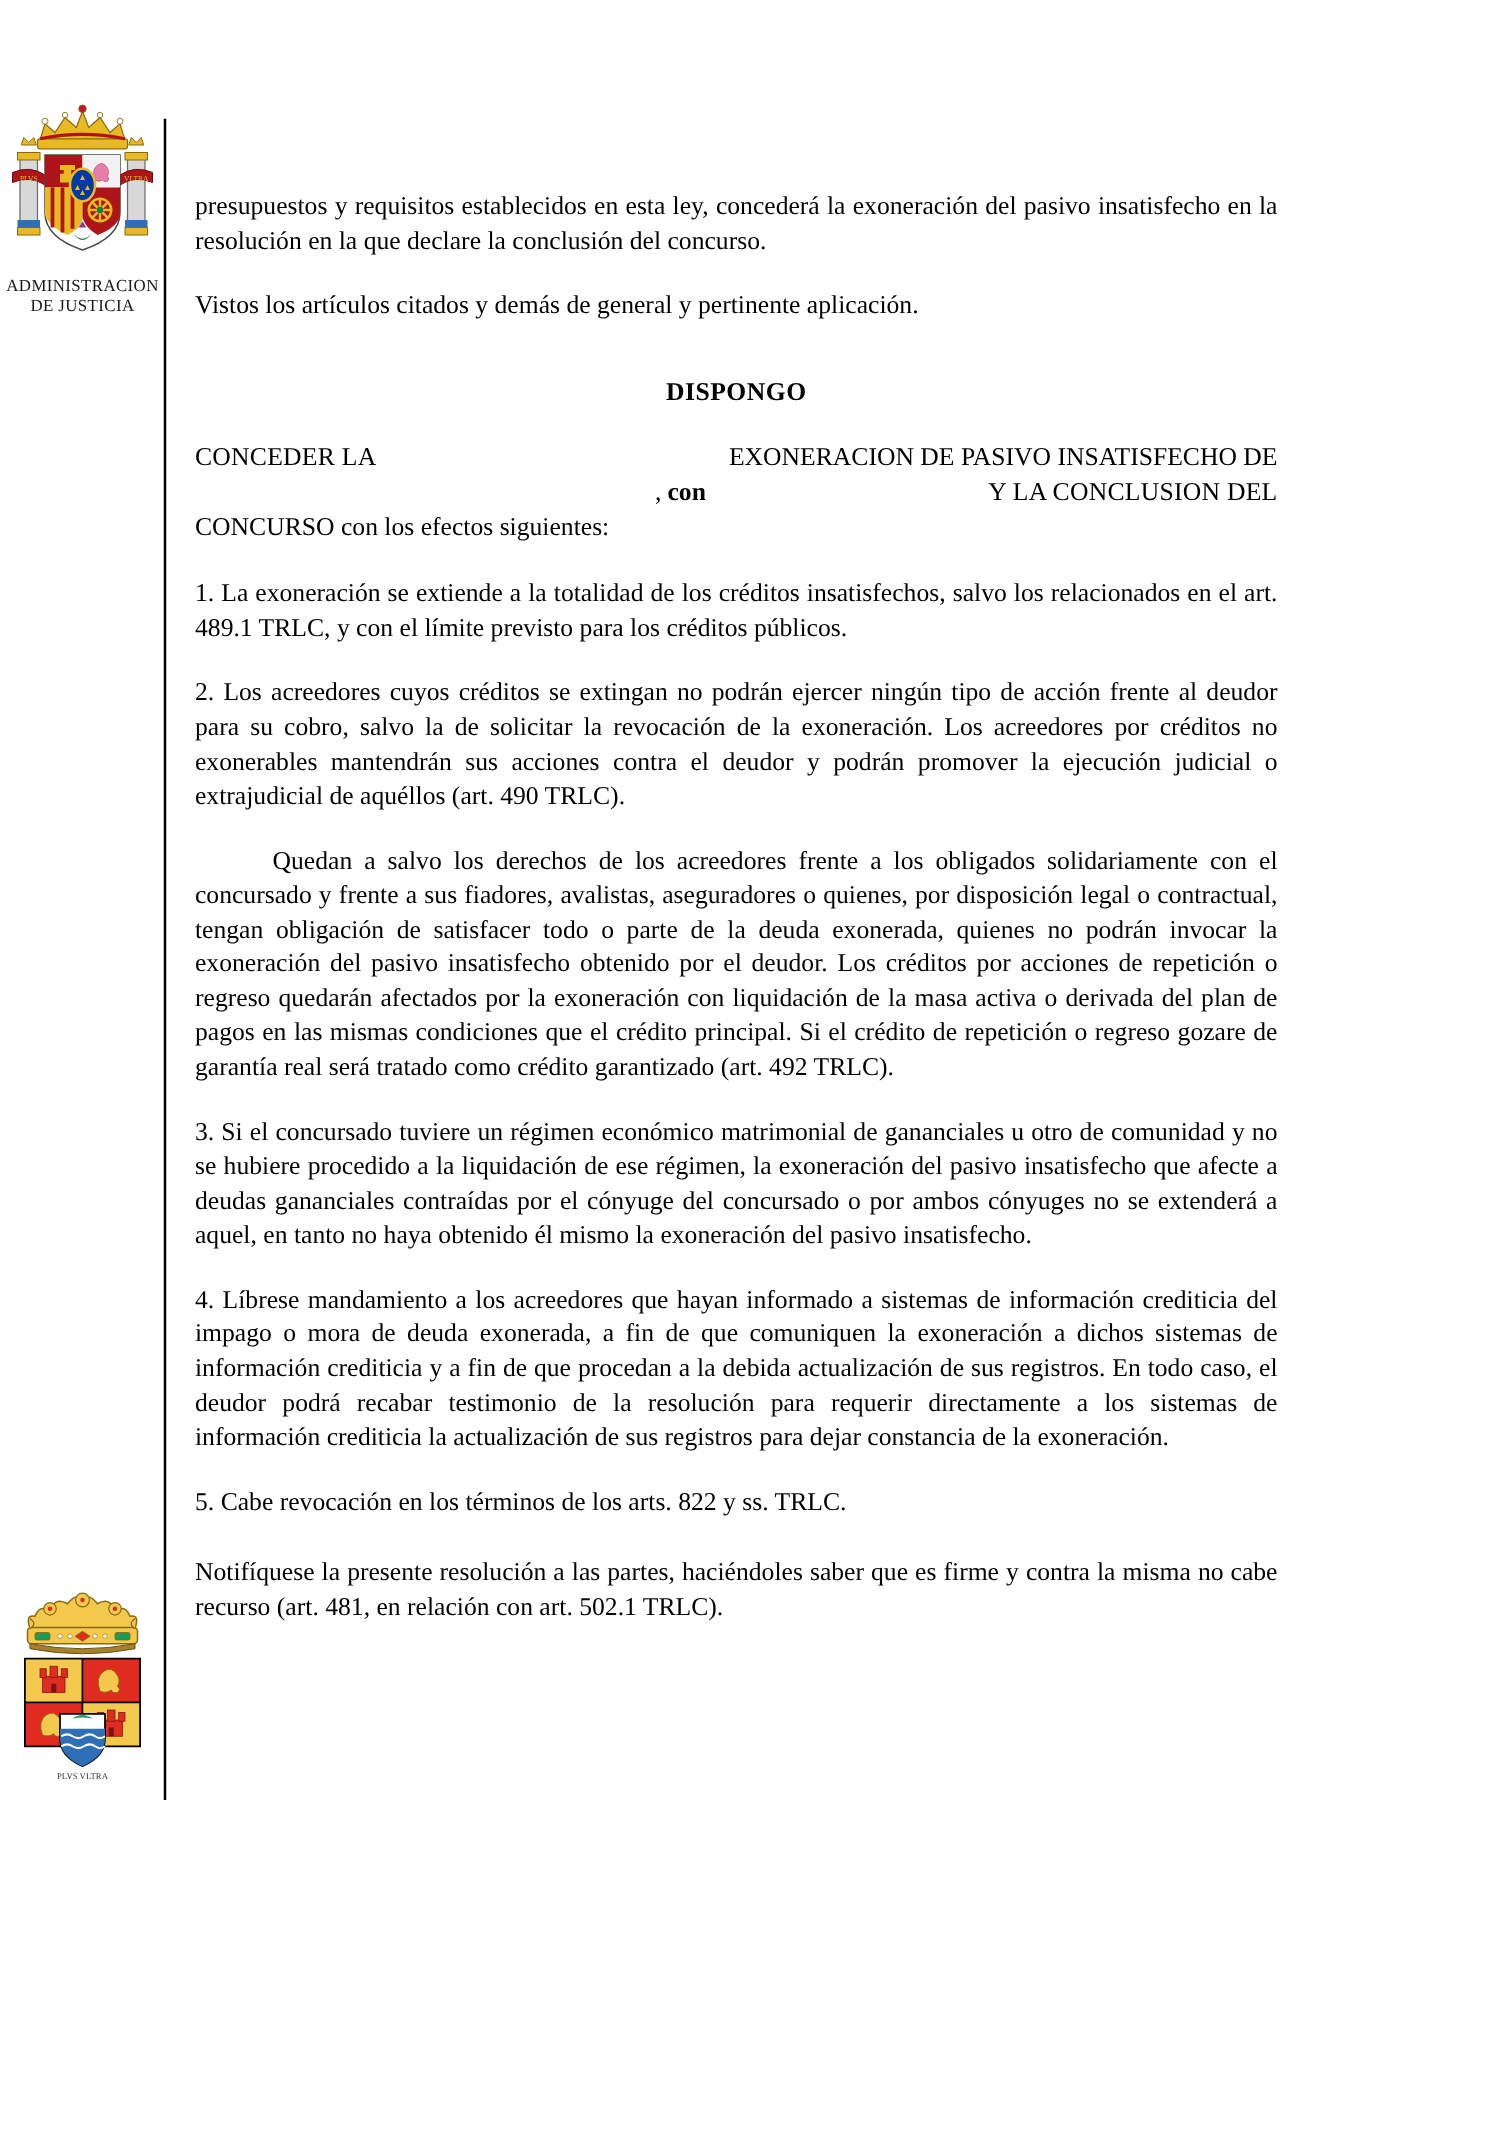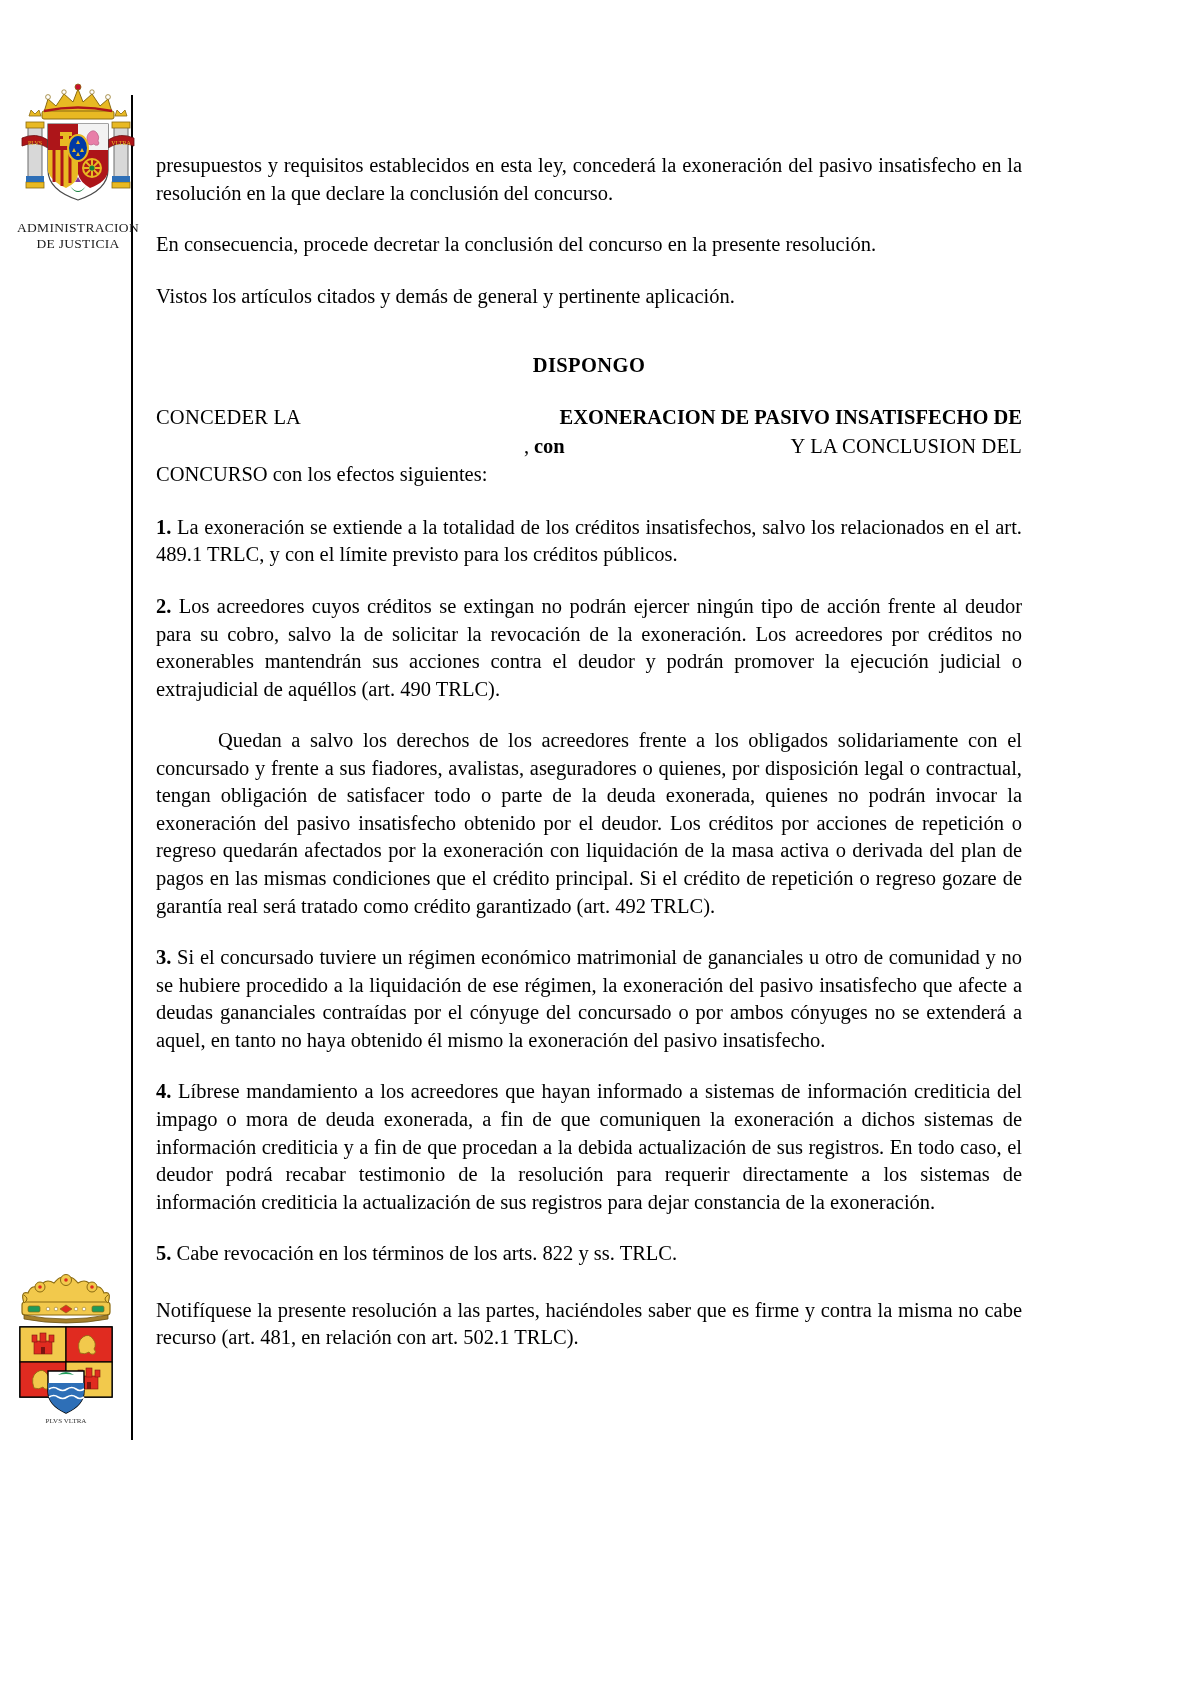--- a/index.html
+++ b/index.html
@@ -31,21 +31,21 @@
     position: absolute;
     left: 131px;
     top: 95px;
     width: 2px;
     height: 1345px;
     background: #000000;
   }
 
   .emblem-top {
     position: absolute;
-    left: 16px;
+    left: 4px;
     top: 82px;
     width: 124px;
     text-align: center;
   }
   .emblem-bottom {
     position: absolute;
     left: 6px;
     top: 1263px;
     width: 120px;
     text-align: center;
@@ -68,21 +68,21 @@
   }
   p.para {
     margin: 0 0 24px 0;
     font-size: 20.5px;
     line-height: 1.345;
     text-align: justify;
     text-justify: inter-word;
     hyphens: none;
   }
   p.para:last-child { margin-bottom: 0; margin-top: 29px; }
-  .b { font-weight: bold; }
+  .b { font-weight: normal; }
   .indent-first { text-indent: 62px; }
 
   .heading-dispongo {
     margin: 44px 0 26px 0;
     text-align: center;
     font-size: 20.5px;
     font-weight: bold;
     letter-spacing: 0.4px;
   }
 
@@ -280,21 +280,20 @@
           <text x="56" y="160" font-size="7" text-anchor="middle" fill="#333333" font-family="Liberation Serif, serif">PLVS VLTRA</text>
         </svg>
       </span>
     </div>
   </div>
 
   <div class="content">
 
     <p class="para">presupuestos y requisitos establecidos en esta ley, concederá la exoneración del pasivo insatisfecho en la resolución en la que declare la conclusión del concurso.</p>
 
-    <p class="para">En consecuencia, procede decretar la conclusión del concurso en la presente resolución.</p>
 
     <p class="para">Vistos los artículos citados y demás de general y pertinente aplicación.</p>
 
     <div class="heading-dispongo">DISPONGO</div>
 
     <div class="dispositive">
       <div class="disp-line1">
         <span class="lead">CONCEDER  LA</span>
         <span class="b">EXONERACION  DE  PASIVO  INSATISFECHO  DE</span>
       </div>

